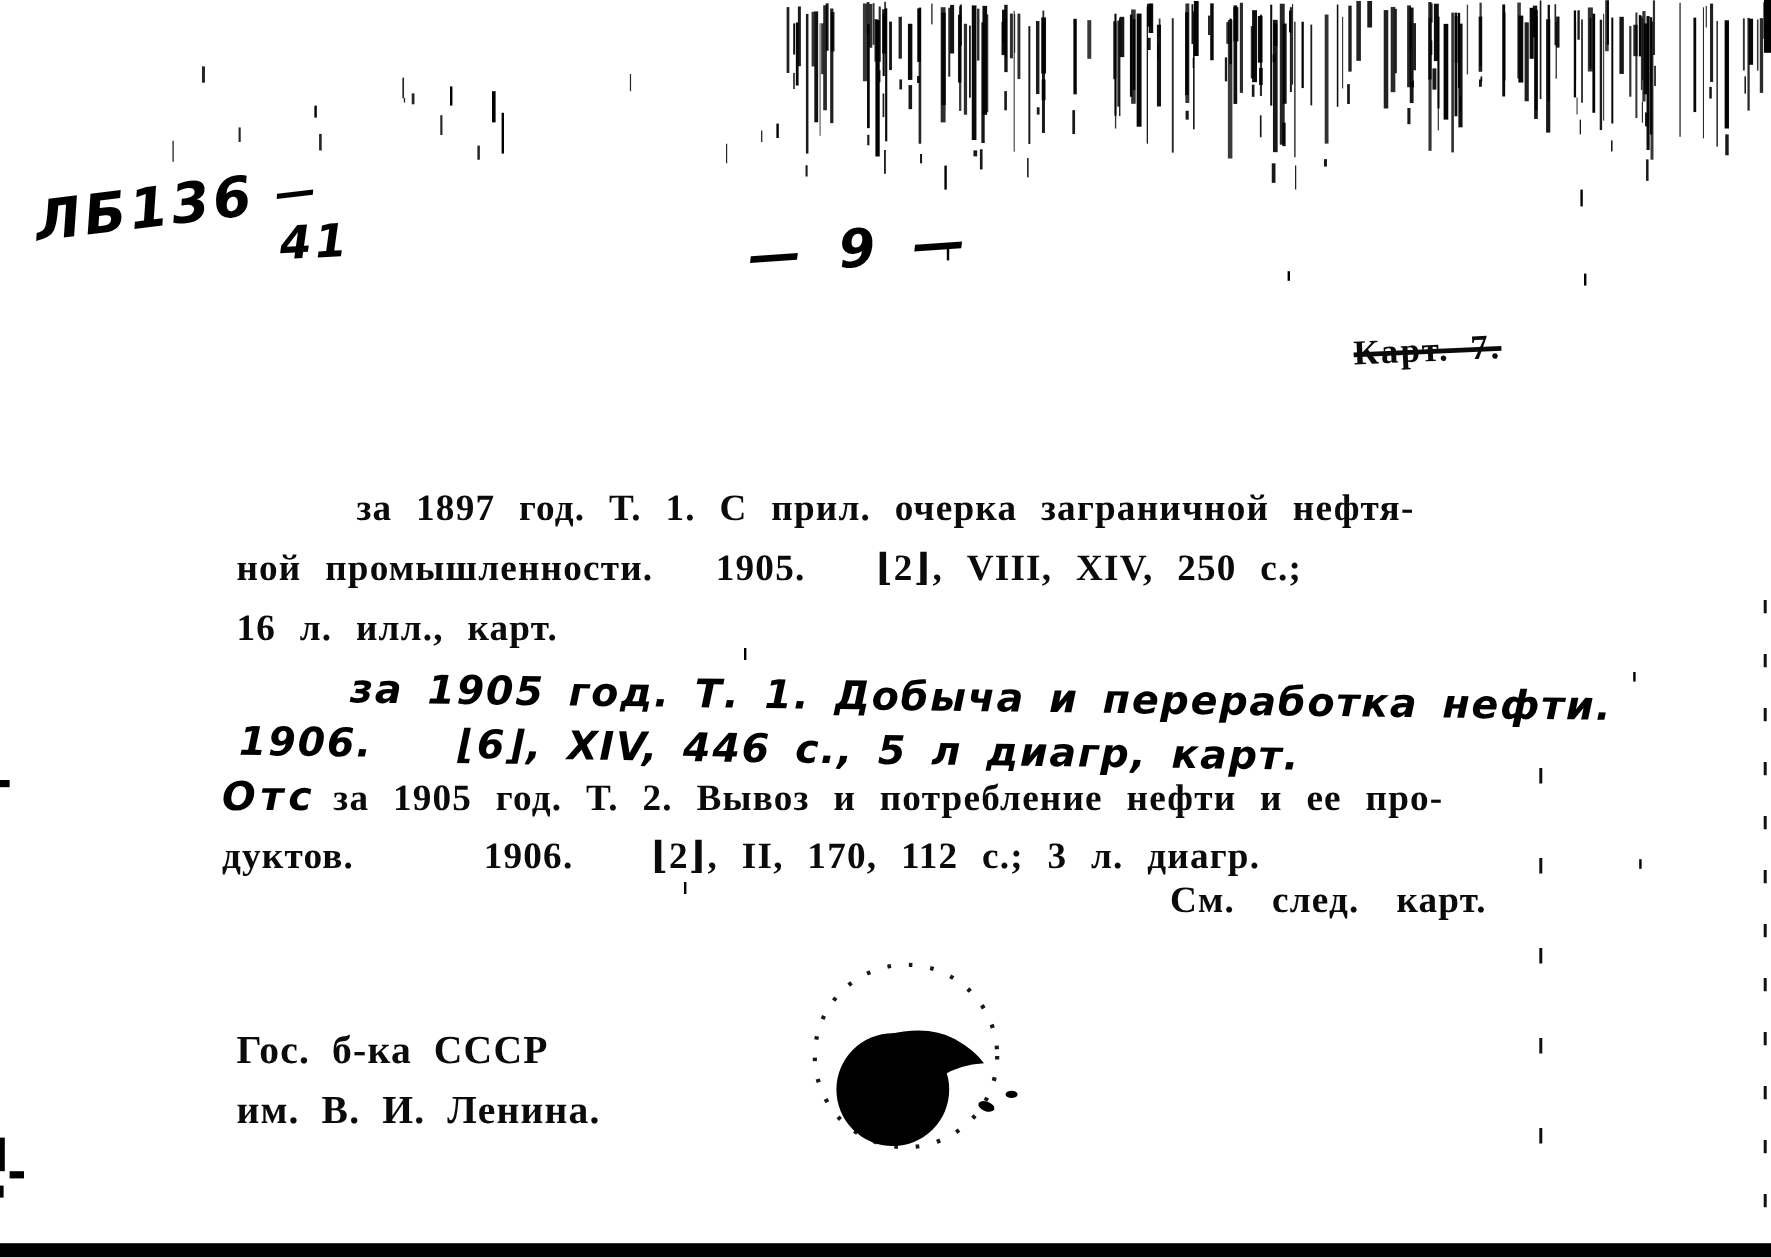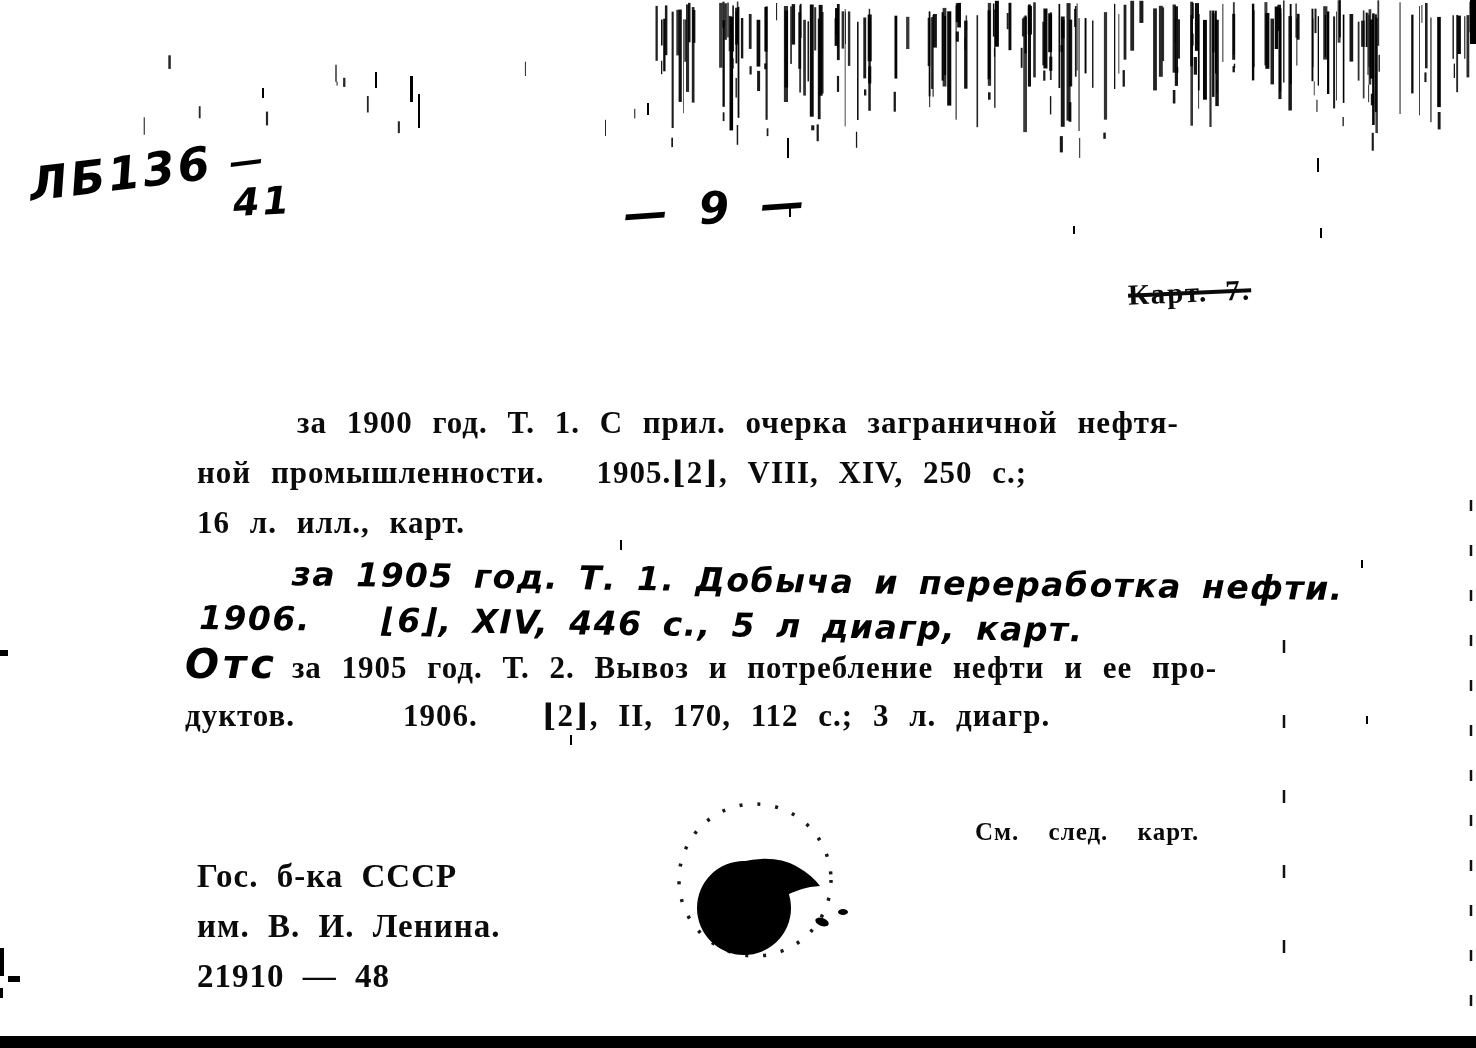--- a/index.html
+++ b/index.html
@@ -15,29 +15,29 @@
   .callnum .frac .sub{font-size:38px;transform:translate(10px,14px) rotate(4deg);}
 
   .pagenum{left:598px;top:182px;width:240px;text-align:center;font-size:44px;letter-spacing:8px;transform:rotate(-4deg);}
 
   .kart7{left:1128px;top:276px;font-size:29px;letter-spacing:2px;word-spacing:8px;text-decoration:line-through;text-decoration-thickness:4px;transform:rotate(-2.5deg);}
 
   .title{left:198px;top:310px;font-size:38px;letter-spacing:2px;word-spacing:16px;}
 
   .entry1904{left:197px;top:398px;font-size:31px;letter-spacing:1px;word-spacing:11px;line-height:50px;width:1110px;}
   .entry1904 .l1{text-indent:100px;display:block;}
-  .g120{margin-left:52px;} .g55{} .g110{margin-left:108px;} .g90{margin-left:64px;} .g70{margin-left:70px;}
+  .g120{margin-left:52px;} .g55{margin-left:58px;} .g110{margin-left:108px;} .g90{margin-left:64px;} .g70{margin-left:70px;}
 
   .ms{left:200px;top:550px;font-size:33px;letter-spacing:1.5px;word-spacing:7px;line-height:45px;transform:rotate(0.8deg);transform-origin:left top;width:1180px;}
   .ms .l1{text-indent:92px;display:block;}
 
   .entry1905t2{left:185px;top:640px;font-size:31px;letter-spacing:1px;word-spacing:11px;line-height:48px;width:1130px;}
-  .entry1905t2 .note{font-size:40px;letter-spacing:4px;margin-right:14px;}
-
-  .seenext{left:975px;top:818px;font-size:25px;letter-spacing:1px;word-spacing:22px;}
+  .entry1905t2 .note{font-size:33px;letter-spacing:4px;margin-right:14px;}
+
+  .seenext{left:975px;top:732px;font-size:31px;letter-spacing:1px;word-spacing:22px;}
 
   .stamp{left:197px;top:803px;font-size:33px;letter-spacing:1px;word-spacing:9px;line-height:50px;margin-top:48px;}
 
   .overlay{position:absolute;inset:0;pointer-events:none;}
 </style>
 </head>
 <body>
 
 <div class="page">
 
@@ -48,21 +48,21 @@
       <span class="sub">41</span>
     </span>
   </div>
 
   <div class="abs hand pagenum">— 9 —</div>
 
   <div class="abs typed kart7">Карт. 7.</div>
 
 
   <div class="abs typed entry1904">
-    <span class="l1">за 1900 год. Т. 1. С прил. очерка заграничной нефтя-</span>
+    <span class="l1">за 1897 год. Т. 1. С прил. очерка заграничной нефтя-</span>
     <span class="l2">
       <span>ной промышленности.</span><span class="g120">1905.</span><span class="g55">⌊2⌋, VIII, XIV, 250 с.;</span>
     </span><br>
     <span>16 л. илл., карт.</span>
   </div>
 
   <div class="abs hand ms">
     <span class="l1">за 1905 год. Т. 1. Добыча и переработка нефти.</span>
     <span>1906.</span><span class="g70">⌊6⌋, XIV, 446 с., 5 л диагр, карт.</span>
   </div>
@@ -70,21 +70,20 @@
   <div class="abs typed entry1905t2">
     <span class="hand note">Отс</span><span>за 1905 год. Т. 2. Вывоз и потребление нефти и ее про-</span><br>
     <span>дуктов.</span><span class="g110">1906.</span><span class="g90">⌊2⌋, II, 170, 112 с.; 3 л. диагр.</span>
   </div>
 
   <div class="abs typed seenext">См. след. карт.</div>
 
   <div class="abs typed stamp">
     <span>Гос. б-ка СССР</span><br>
     <span>им. В. И. Ленина.</span><br>
-    <span>21910 — 48</span>
   </div>
 
   <svg class="overlay" width="1476" height="1048" viewBox="0 0 1476 1048" aria-hidden="true">
 
     <g id="noise-bars">
         <rect x="1209.4" y="10.5" width="2.2" height="116.5" fill="#000" opacity="0.81"></rect>
         <rect x="1399.5" y="2.3" width="1.1" height="111.7" fill="#000" opacity="0.82"></rect>
         <rect x="1172.6" y="4.5" width="3.3" height="68.2" fill="#000" opacity="0.85"></rect>
         <rect x="1172.8" y="90.0" width="2.6" height="13.5" fill="#000" opacity="0.90"></rect>
         <rect x="1130.3" y="0.8" width="3.8" height="49.9" fill="#000" opacity="0.86"></rect>

